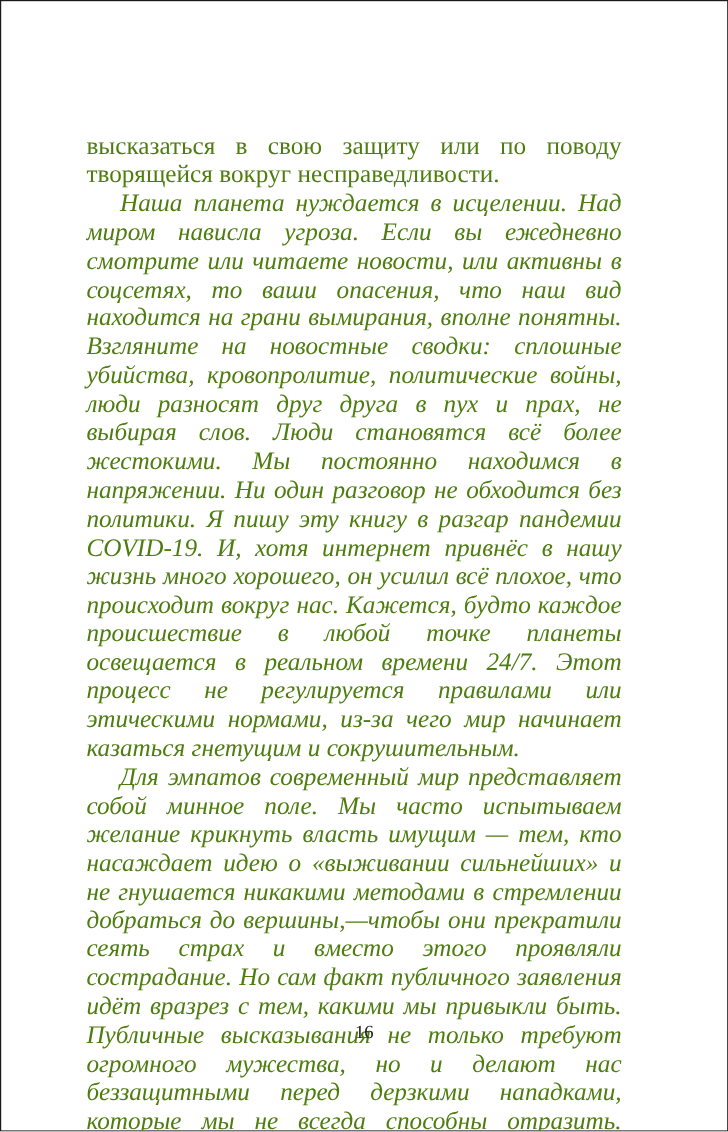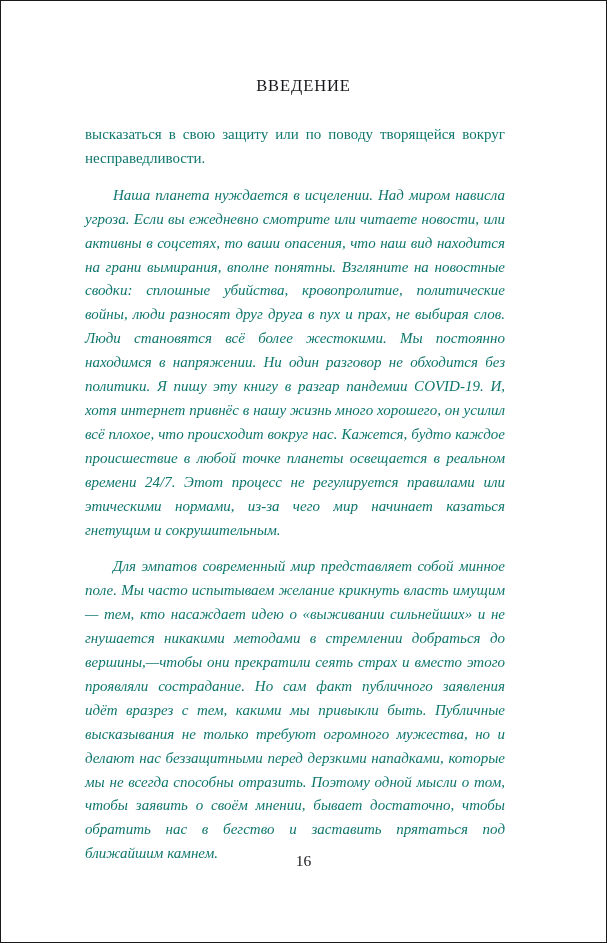--- a/index.html
+++ b/index.html
@@ -46,24 +46,24 @@
   }
 
   .text-block {
     position: absolute;
     top: 106px;
     left: 68px;
     width: 446px;
   }
 
   .para {
-    margin: 13px;
-    font-size: 15px;
+    margin: 0;
+    font-size: 21px;
     line-height: 23.9px;
-    color: #0f766e;
+    color: #4d7c0f;
     text-align: justify;
     text-align-last: left;
     text-indent: 0;
     hyphens: manual;
     -webkit-hyphens: manual;
     word-spacing: 0.1px;
   }
 
   .para.indented {
     text-indent: 28px;
@@ -79,21 +79,20 @@
     font-size: 15.5px;
     color: #17171c;
   }
 </style>
 </head>
 <body>
 
 <div class="page">
   <div class="page-inner">
 
-    <div class="chapter-title">ВВЕДЕНИЕ</div>
 
     <div class="text-block">
       <p class="para">высказаться в свою защиту или по поводу творящейся вокруг несправедливости.</p>
       <p class="para indented">Наша планета нуждается в исцелении. Над миром нависла угроза. Если вы ежедневно смотрите или читаете новости, или активны в соцсетях, то ваши опасения, что наш вид находится на грани вымирания, вполне понятны. Взгляните на новостные сводки: сплошные убийства, кровопролитие, политические войны, люди разносят друг друга в пух и прах, не выбирая слов. Люди становятся всё более жестокими. Мы постоянно находимся в напряжении. Ни один разговор не обходится без политики. Я пишу эту книгу в разгар пандемии COVID-19. И, хотя интернет привнёс в нашу жизнь много хорошего, он усилил всё плохое, что происходит вокруг нас. Кажется, будто каждое происшествие в любой точке планеты освещается в реальном времени 24/7. Этот процесс не регулируется правилами или этическими нормами, из-за чего мир начинает казаться гнетущим и сокрушительным.</p>
       <p class="para indented">Для эмпатов современный мир представляет собой минное поле. Мы часто испытываем желание крикнуть власть имущим — тем, кто насаждает идею о «выживании сильнейших» и не гнушается никакими методами в стремлении добраться до вершины,—чтобы они прекратили сеять страх и вместо этого проявляли сострадание. Но сам факт публичного заявления идёт вразрез с тем, какими мы привыкли быть. Публичные высказывания не только требуют огромного мужества, но и делают нас беззащитными перед дерзкими нападками, которые мы не всегда способны отразить. Поэтому одной мысли о том, чтобы заявить о своём мнении, бывает достаточно, чтобы обратить нас в бегство и заставить прятаться под ближайшим камнем.</p>
     </div>
 
     <div class="page-number">16</div>
 
   </div>

